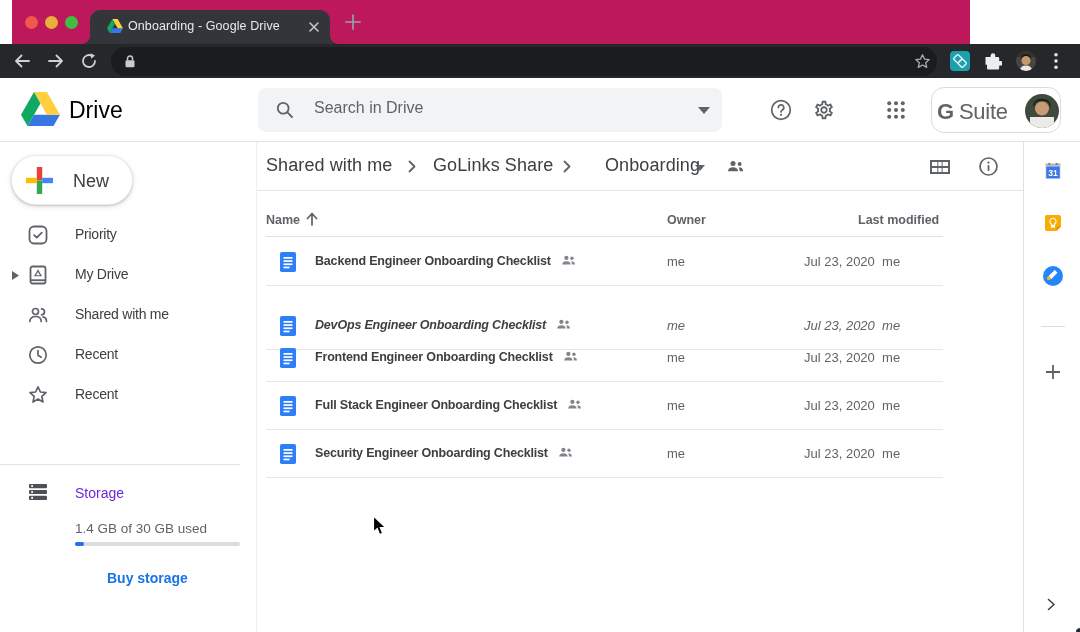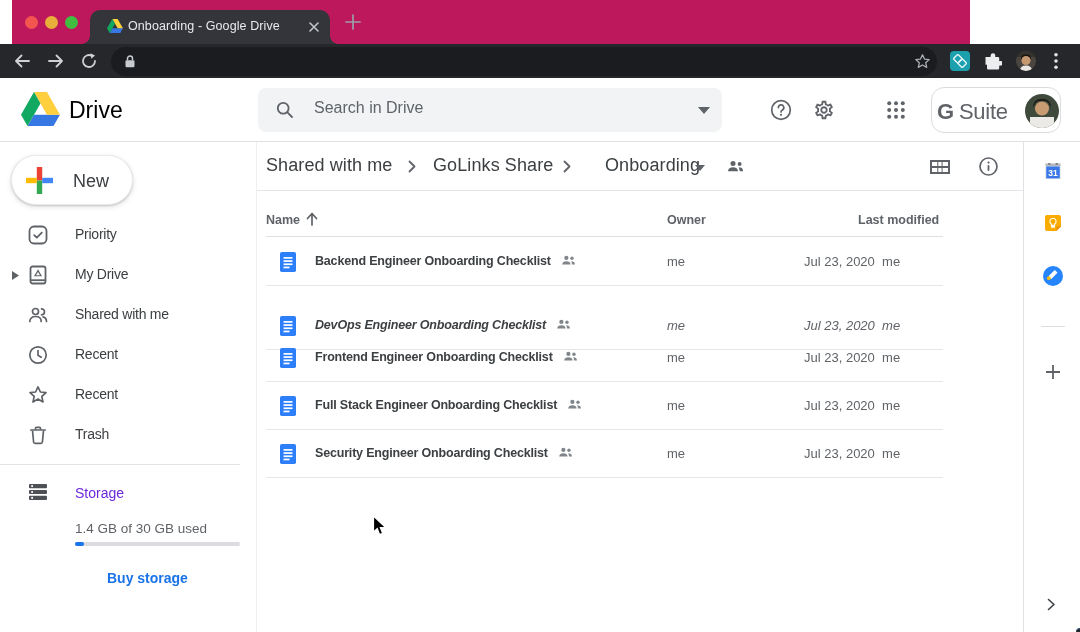--- a/index.html
+++ b/index.html
@@ -260,28 +260,20 @@
       <div class="abs navtext">Recent</div>
     </div>
 
     <div class="abs navitem" style="top:233px;">
       <svg class="abs navicon" viewBox="0 0 20 20">
         <path d="M10 1.9 L12.4 7 L18 7.6 L13.8 11.4 L15 17 L10 14.1 L5 17 L6.2 11.4 L2 7.6 L7.6 7 Z" fill="none" stroke="#5F6368" stroke-width="1.7" stroke-linejoin="round"></path>
       </svg>
       <div class="abs navtext">Recent</div>
     </div>
 
-    <div class="abs navitem" style="top:273px;">
-      <svg class="abs navicon" viewBox="0 0 20 20">
-        <path d="M4.5 5.5 L5.6 17 a1.5 1.5 0 0 0 1.5 1.3 h5.8 a1.5 1.5 0 0 0 1.5-1.3 L15.5 5.5" fill="none" stroke="#5F6368" stroke-width="1.7"></path>
-        <path d="M2.8 5 H17.2" stroke="#5F6368" stroke-width="1.7" stroke-linecap="round"></path>
-        <path d="M7.5 4.8 V3.4 a1 1 0 0 1 1-1 h3 a1 1 0 0 1 1 1 V4.8" fill="none" stroke="#5F6368" stroke-width="1.7"></path>
-      </svg>
-      <div class="abs navtext">Trash</div>
-    </div>
 
     <div class="abs" id="storage-sep"></div>
     <svg class="abs" style="left:28px; top:340px;" width="20" height="20" viewBox="0 0 20 20">
       <g fill="#4D5156">
         <rect x="1" y="2" width="18" height="4.2" rx="1"></rect>
         <rect x="1" y="7.9" width="18" height="4.2" rx="1"></rect>
         <rect x="1" y="13.8" width="18" height="4.2" rx="1"></rect>
       </g>
       <g fill="#fff">
         <circle cx="4.1" cy="4.1" r="1.05"></circle>

